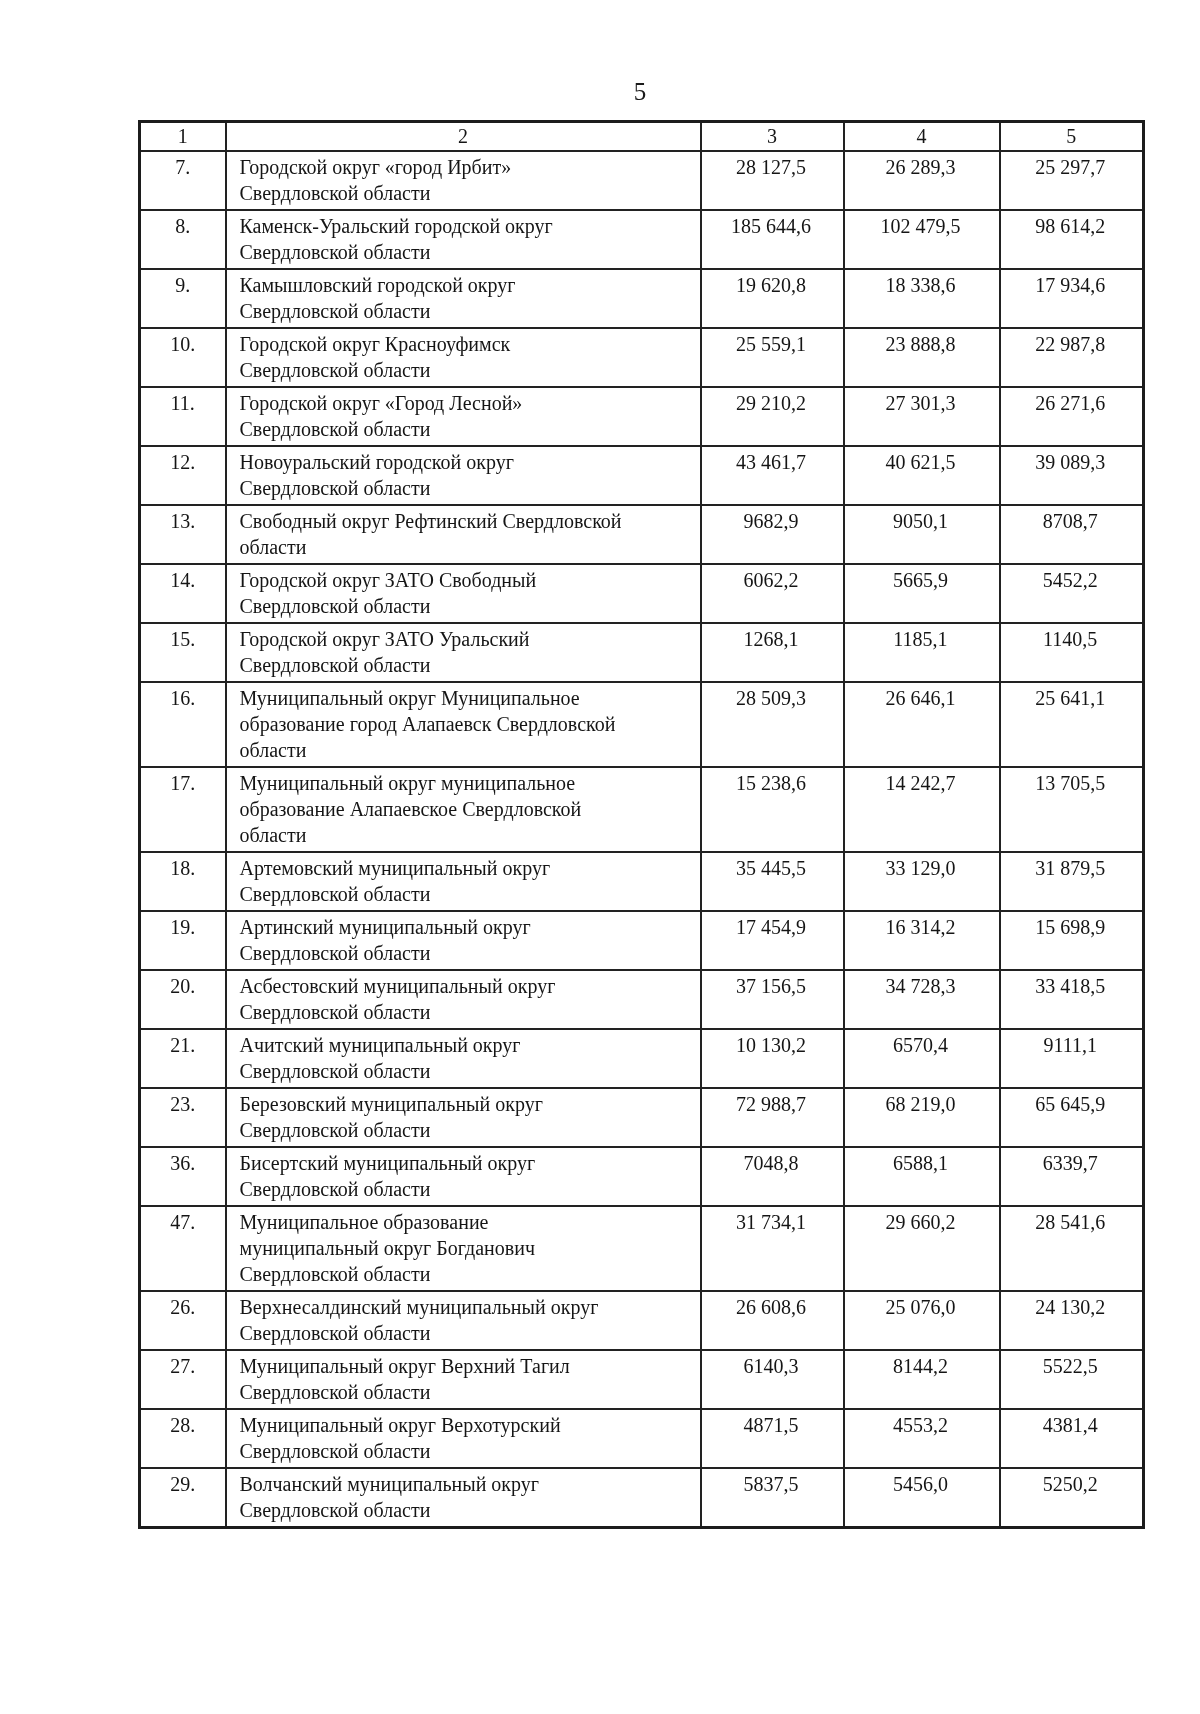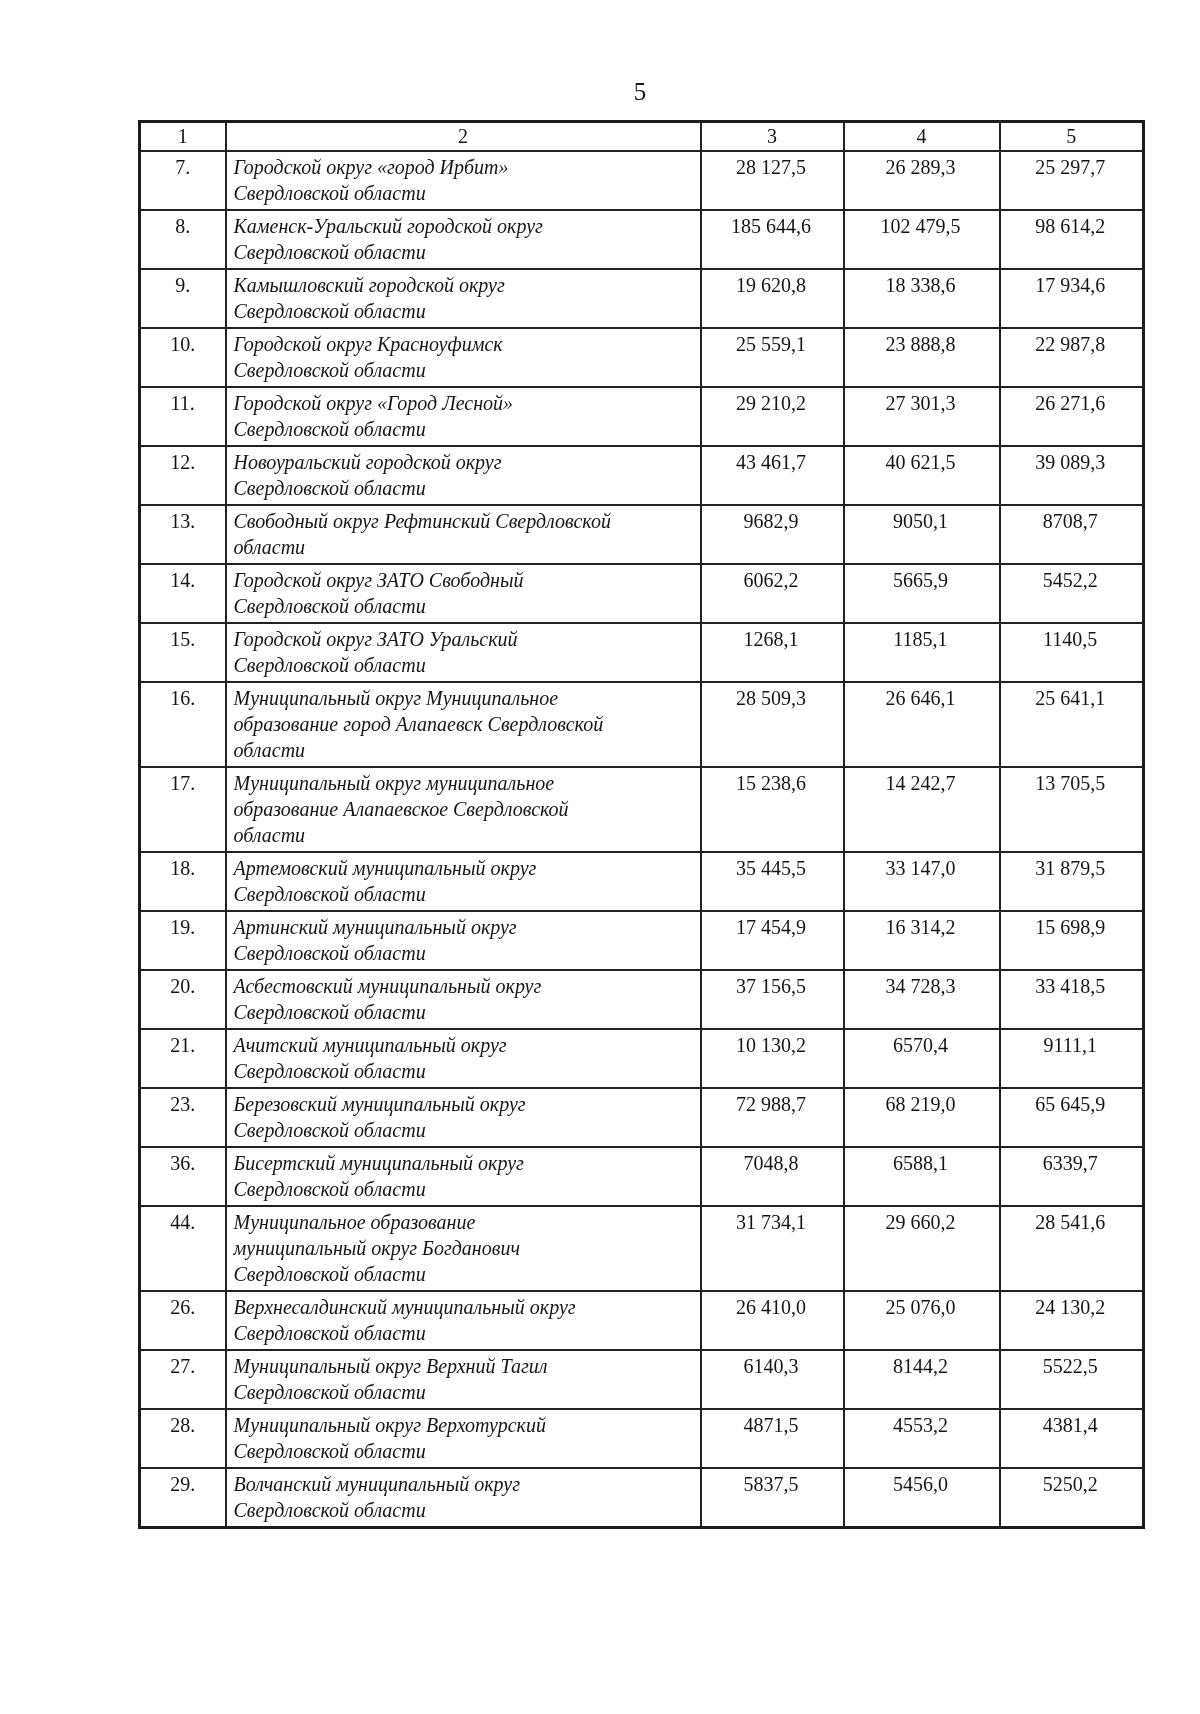--- a/index.html
+++ b/index.html
@@ -44,23 +44,22 @@
     text-align:center;
     padding:1px 0 1px 0;
     line-height:25px;
   }
   td.c-num {
     text-align:center;
     padding:2px 0 3px 0;
   }
   td.c-name {
     text-align:left;
-    padding:2px 6px 3px 7px;
+    padding:2px 6px 3px 13px;
     white-space:pre-line;
-    font-style:italic;
   }
   td.c-val {
     text-align:center;
     padding:2px 2px 3px 0;
     white-space:nowrap;
   }
   
   col.w1 { width:86px; }
   col.w2 { width:475px; }
   col.w3 { width:143px; }
@@ -191,21 +190,21 @@
       <td class="c-val">15 238,6</td>
       <td class="c-val">14 242,7</td>
       <td class="c-val">13 705,5</td>
     </tr>
 
     <tr>
       <td class="c-num">18.</td>
       <td class="c-name">Артемовский муниципальный округ
 Свердловской области</td>
       <td class="c-val">35 445,5</td>
-      <td class="c-val">33 147,0</td>
+      <td class="c-val">33 129,0</td>
       <td class="c-val">31 879,5</td>
     </tr>
 
     <tr>
       <td class="c-num">19.</td>
       <td class="c-name">Артинский муниципальный округ
 Свердловской области</td>
       <td class="c-val">17 454,9</td>
       <td class="c-val">16 314,2</td>
       <td class="c-val">15 698,9</td>
@@ -242,34 +241,34 @@
     <tr>
       <td class="c-num">36.</td>
       <td class="c-name">Бисертский муниципальный округ
 Свердловской области</td>
       <td class="c-val">7048,8</td>
       <td class="c-val">6588,1</td>
       <td class="c-val">6339,7</td>
     </tr>
 
     <tr>
-      <td class="c-num">44.</td>
+      <td class="c-num">47.</td>
       <td class="c-name">Муниципальное образование
 муниципальный округ Богданович
 Свердловской области</td>
       <td class="c-val">31 734,1</td>
       <td class="c-val">29 660,2</td>
       <td class="c-val">28 541,6</td>
     </tr>
 
     <tr>
       <td class="c-num">26.</td>
       <td class="c-name">Верхнесалдинский муниципальный округ
 Свердловской области</td>
-      <td class="c-val">26 410,0</td>
+      <td class="c-val">26 608,6</td>
       <td class="c-val">25 076,0</td>
       <td class="c-val">24 130,2</td>
     </tr>
 
     <tr>
       <td class="c-num">27.</td>
       <td class="c-name">Муниципальный округ Верхний Тагил
 Свердловской области</td>
       <td class="c-val">6140,3</td>
       <td class="c-val">8144,2</td>

